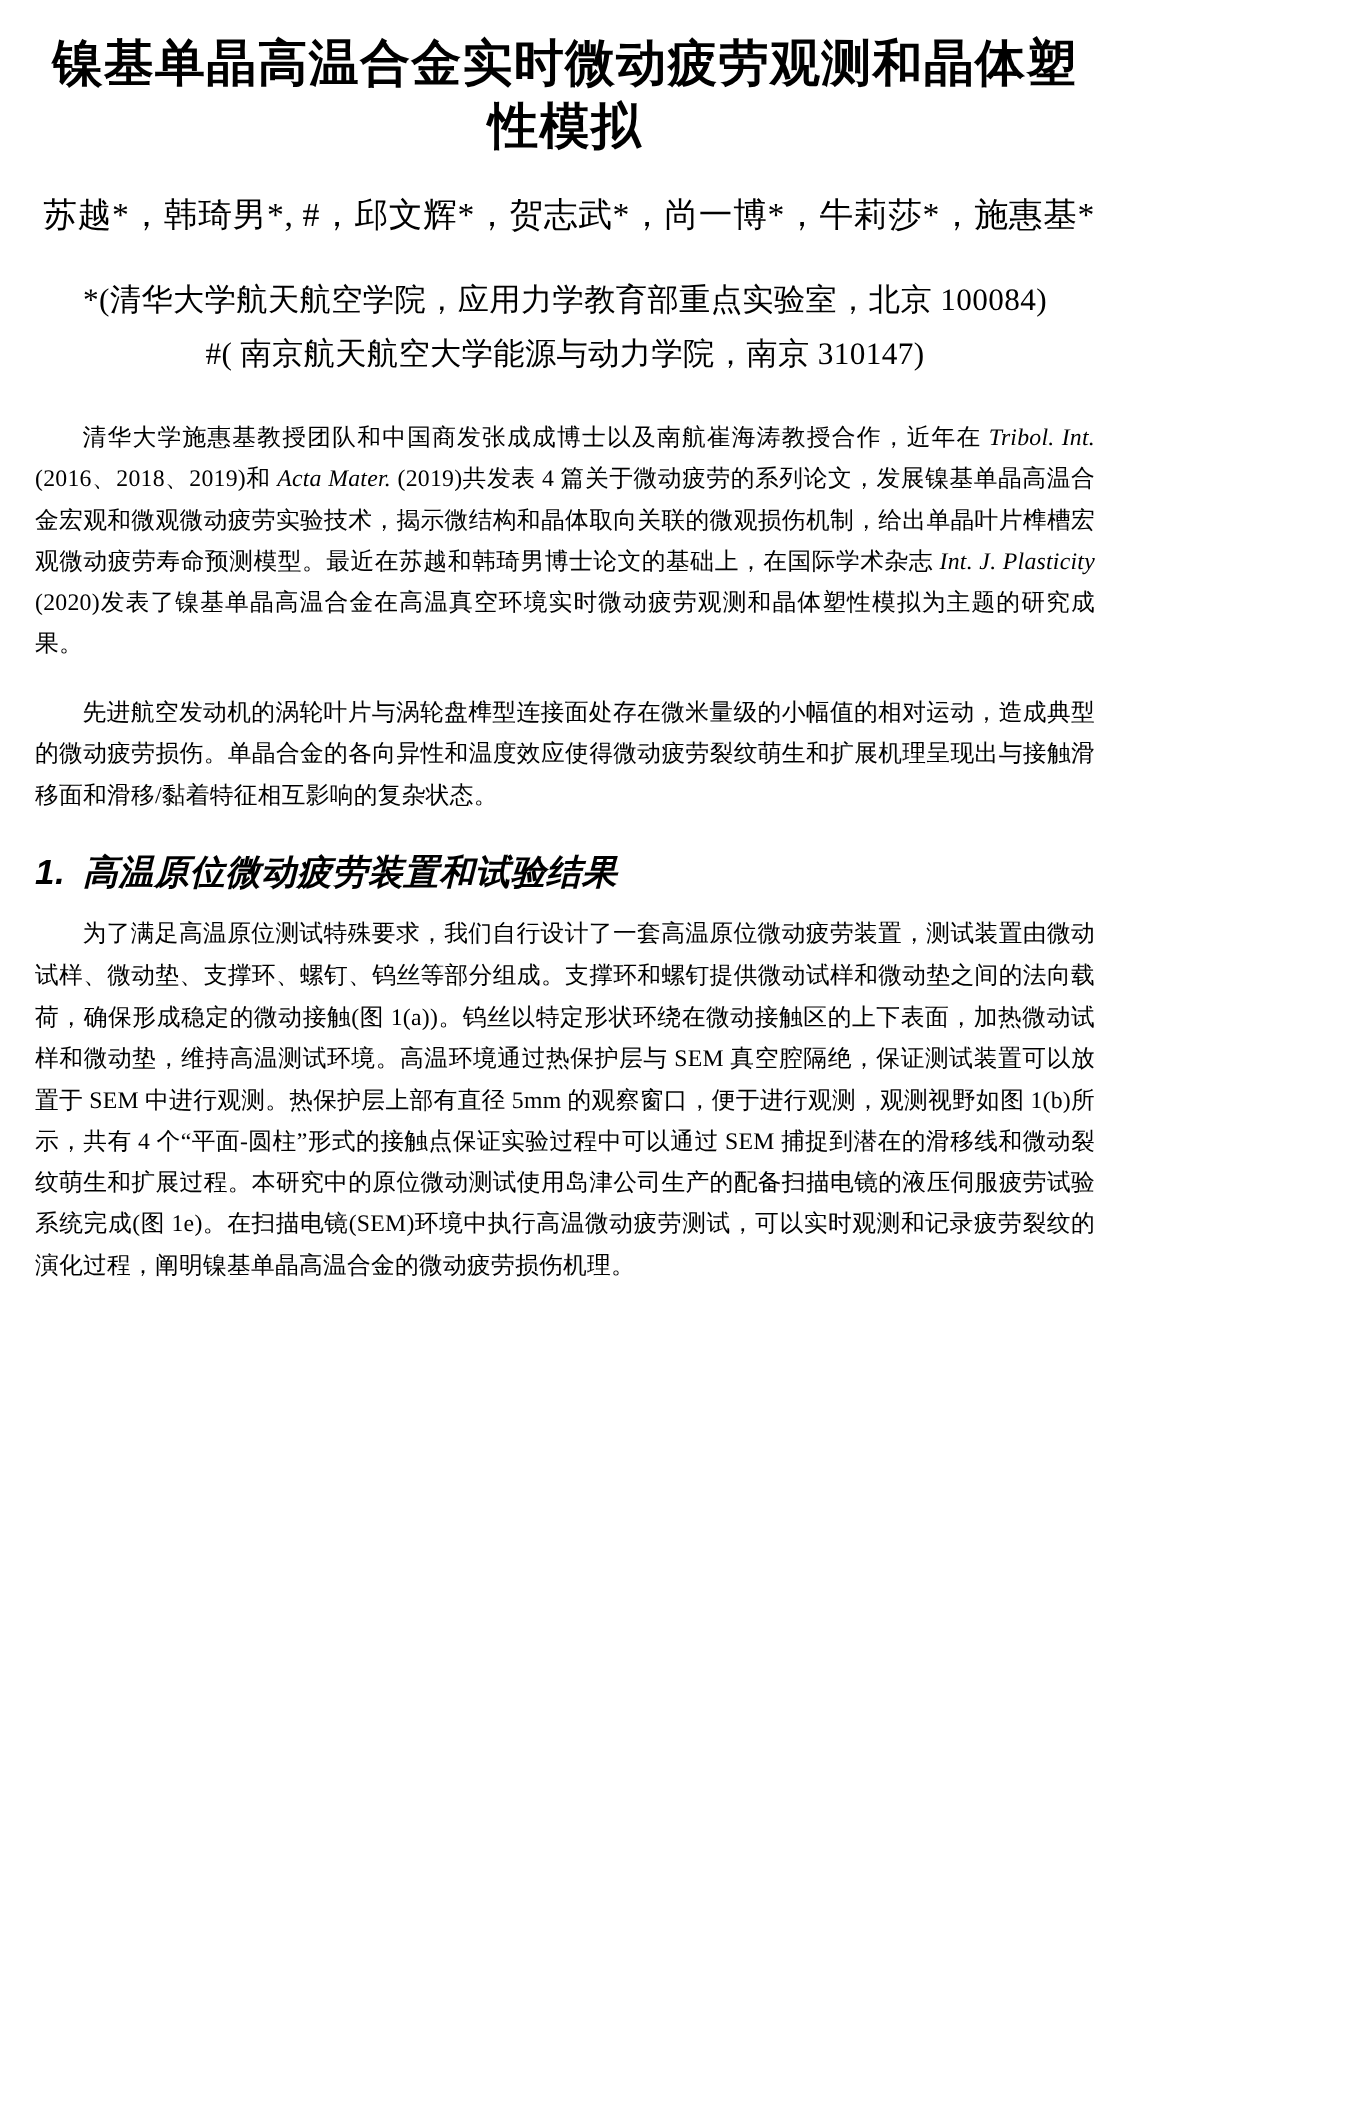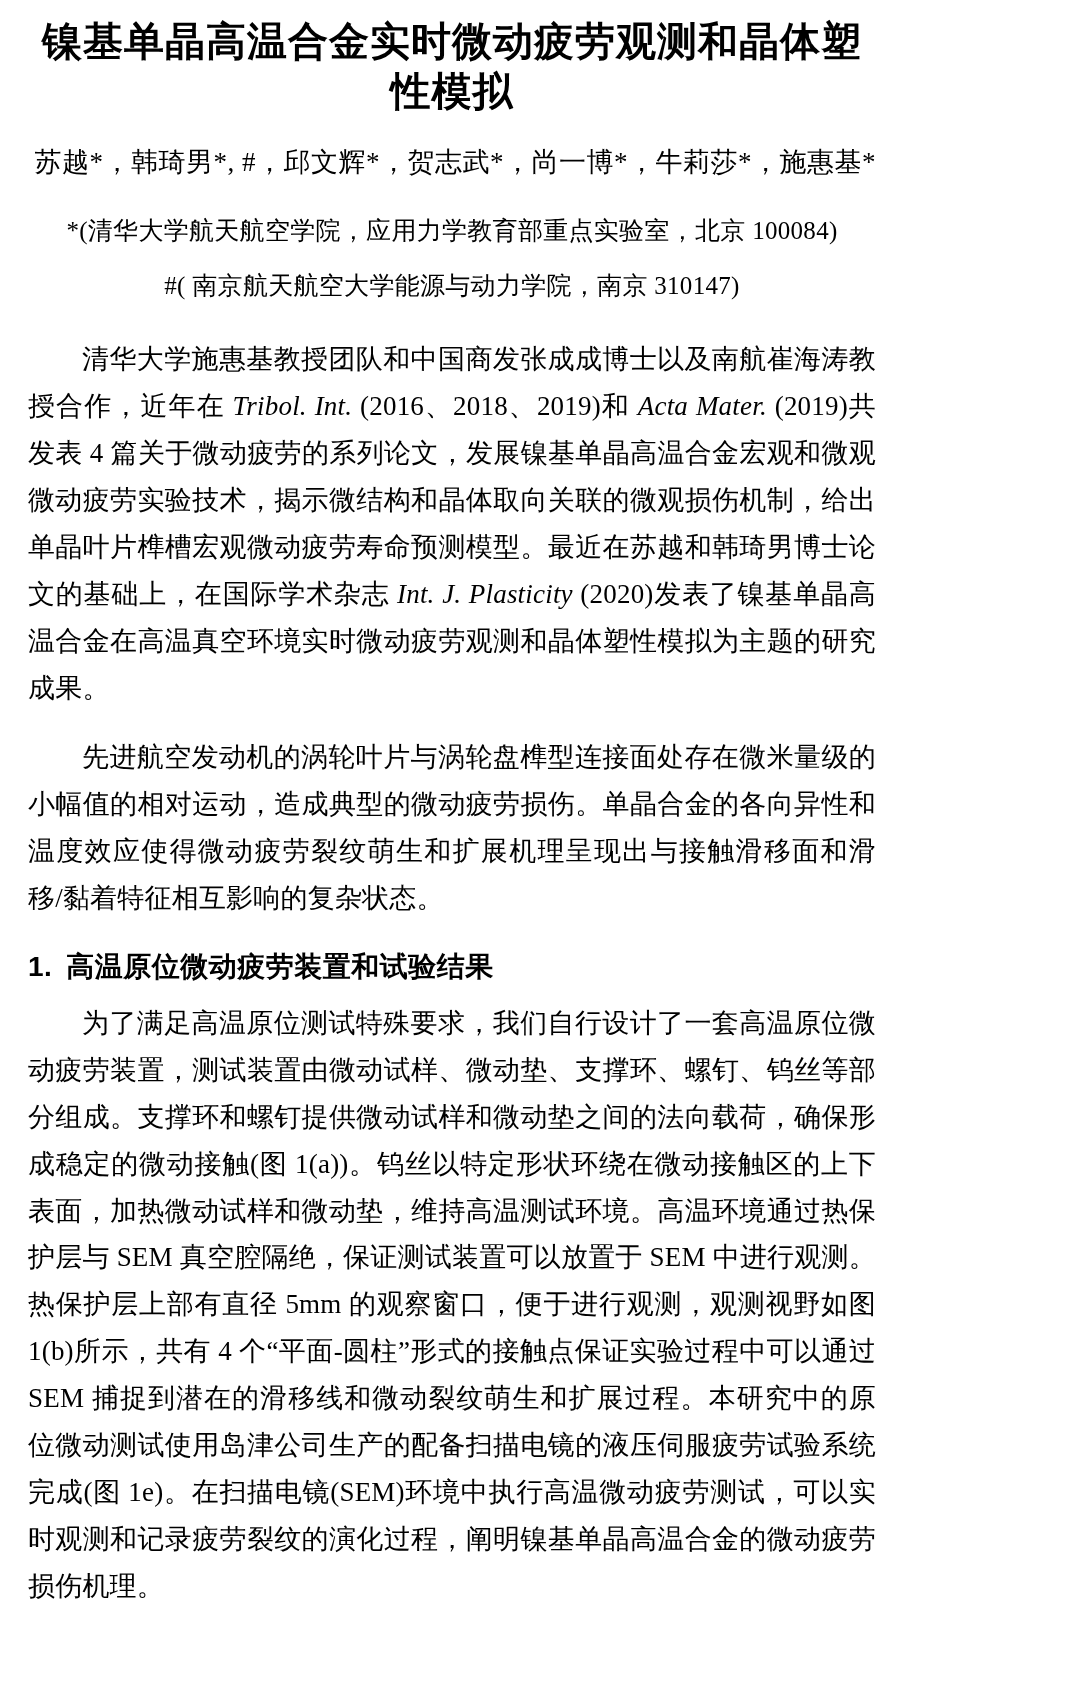--- a/index.html
+++ b/index.html
@@ -10,21 +10,21 @@
   body {
     width: 1080px;
     min-height: 1693px;
     font-family: "Liberation Serif", "DejaVu Serif", serif;
     color: #000000;
   }
   .page {
     width: 904px;
     min-height: 1693px;
     box-sizing: border-box;
-    padding: 10px 28px 16px 28px;
+    padding: 20px 28px 16px 28px;
   }
   .title {
     text-align: center;
     font-family: "Liberation Sans", "DejaVu Sans", sans-serif;
     font-weight: bold;
     font-size: 40px;
     letter-spacing: 1px;
     line-height: 1.25;
     margin: 6px 0 26px 0;
   }
@@ -32,28 +32,28 @@
     text-align: right;
     font-size: 27px;
     line-height: 1.5;
     margin: 0 0 26px 0;
     letter-spacing: 0.5px;
   }
   .affil {
     text-align: center;
     font-size: 25px;
     line-height: 1.75;
-    margin: 12px;
+    margin: 0;
     letter-spacing: 0.3px;
   }
   .affil.second {
     margin-bottom: 28px;
   }
   p.body-text {
-    font-size: 27px;
+    font-size: 19px;
     line-height: 1.74;
     margin: 0 0 22px 0;
     text-align: justify;
     text-justify: inter-ideograph;
     text-indent: 2em;
     letter-spacing: 0.2px;
   }
   .it {
     font-style: italic;
     font-family: "Liberation Serif", "DejaVu Serif", serif;
@@ -61,20 +61,21 @@
   .lat {
     font-family: "Liberation Serif", "DejaVu Serif", serif;
   }
   h2.section {
     font-family: "Liberation Sans", "DejaVu Sans", sans-serif;
     font-weight: bold;
     font-size: 28px;
     margin: 26px 0 14px 0;
     text-indent: 0;
     letter-spacing: 0.5px;
+    font-style: italic;
   }
   h2.section .num {
     margin-right: 14px;
   }
 </style>
 </head>
 <body>
 
 <div class="page">
 

